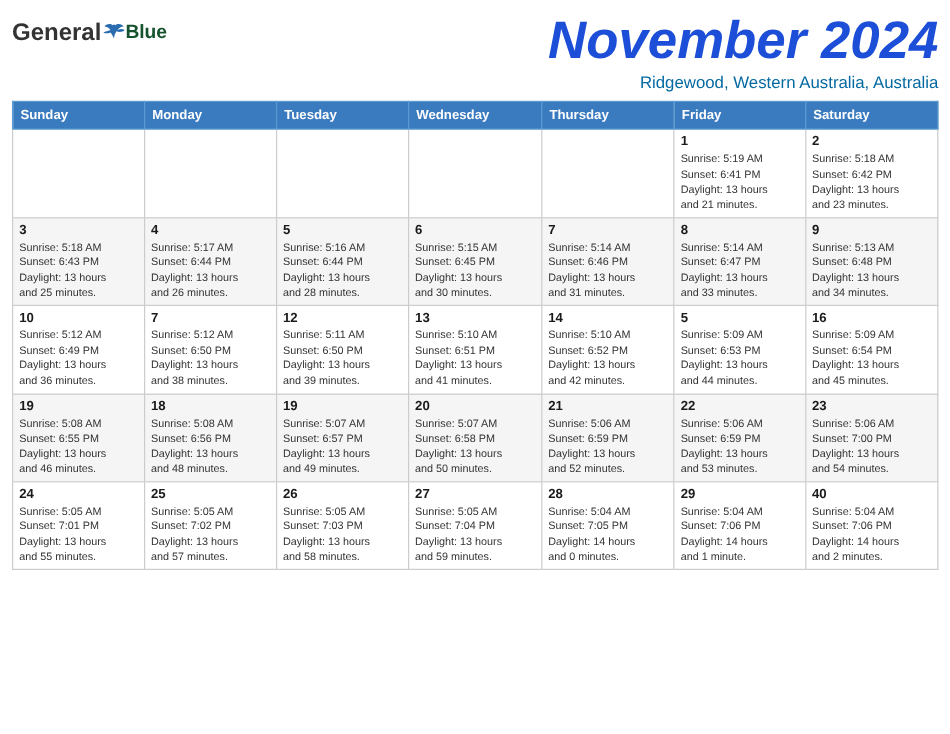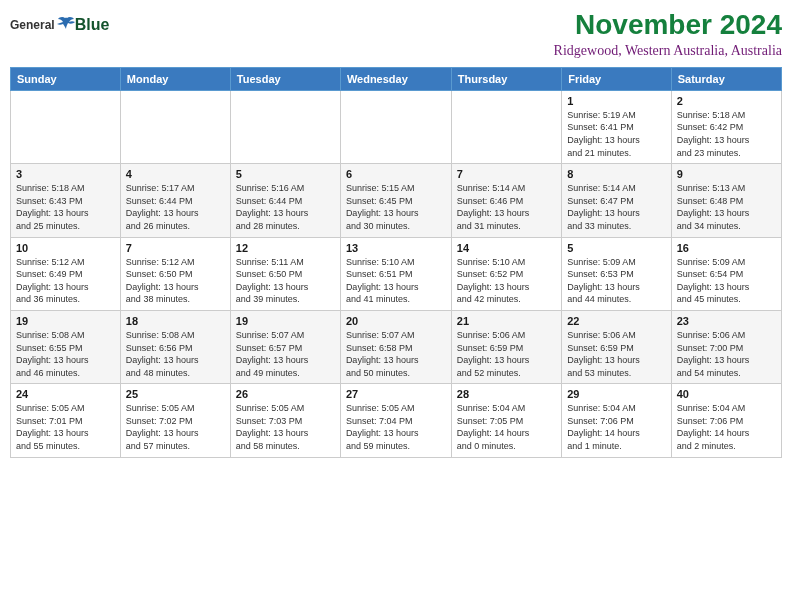--- a/index.html
+++ b/index.html
@@ -19,30 +19,30 @@
     .logo {
       display: flex;
       flex-direction: column;
       align-items: flex-start;
       margin-top: 6px;
     }
     .title-area {
       text-align: right;
     }
     .month-title {
-      font-size: 28px;
-      font-weight: bold;
-      color: #15803d;
+      font-size: 44px;
+      font-weight: bold;
+      color: #1d4ed8;
       line-height: 1.1;
+      font-style: italic;
     }
     .location {
       font-size: 14px;
-      color: #701a75;
+      color: #0369a1;
       margin-top: 2px;
-      font-family: Liberation Serif, serif;
     }
     .calendar {
       width: 100%;
       border-collapse: collapse;
       font-size: 10px;
     }
     .calendar th {
       background-color: #3a7abf;
       color: #fff;
       text-align: left;
@@ -80,21 +80,21 @@
     .empty-cell {
       background: #fff !important;
     }
     .logo-row {
       display: flex;
       align-items: center;
     }
     .logo-general {
       color: #333;
       font-weight: bold;
-      font-size: 12px;
+      font-size: 20px;
     }
     .logo-blue-text {
       color: #14532d;
       font-weight: bold;
       font-size: 16px;
     }
     .bird-svg {
       margin-left: 2px;
       margin-top: -2px;
     }

